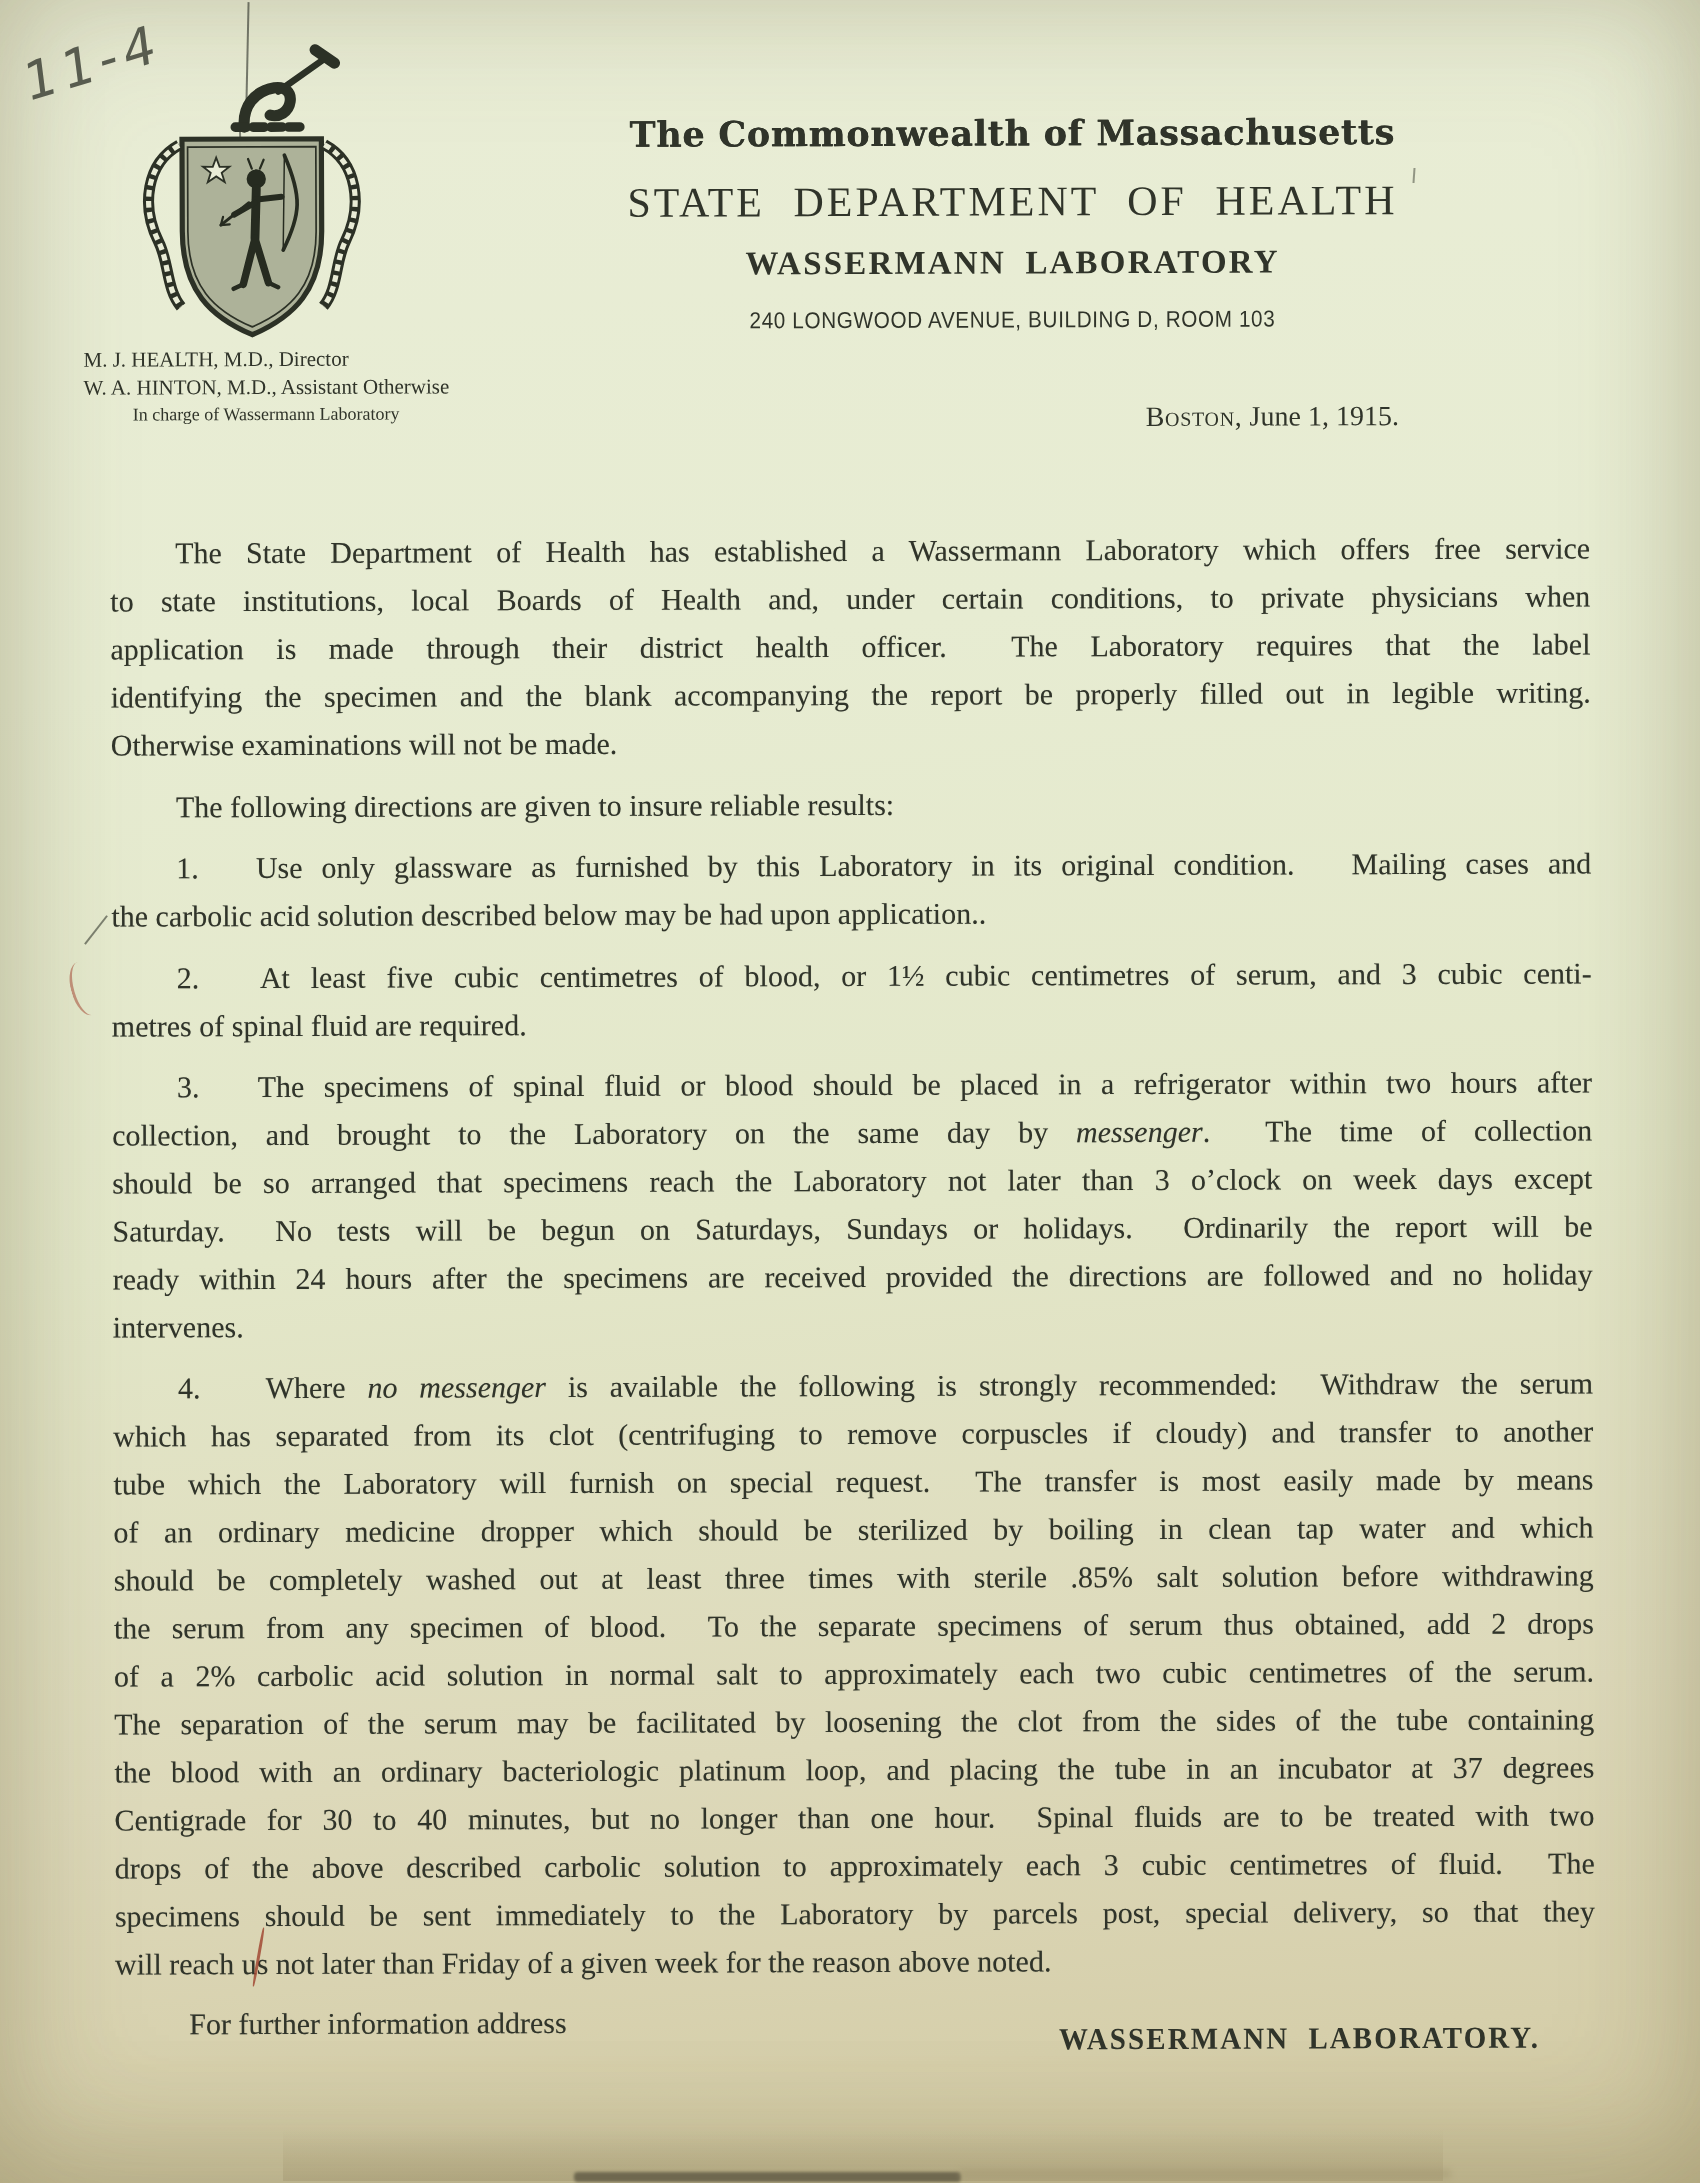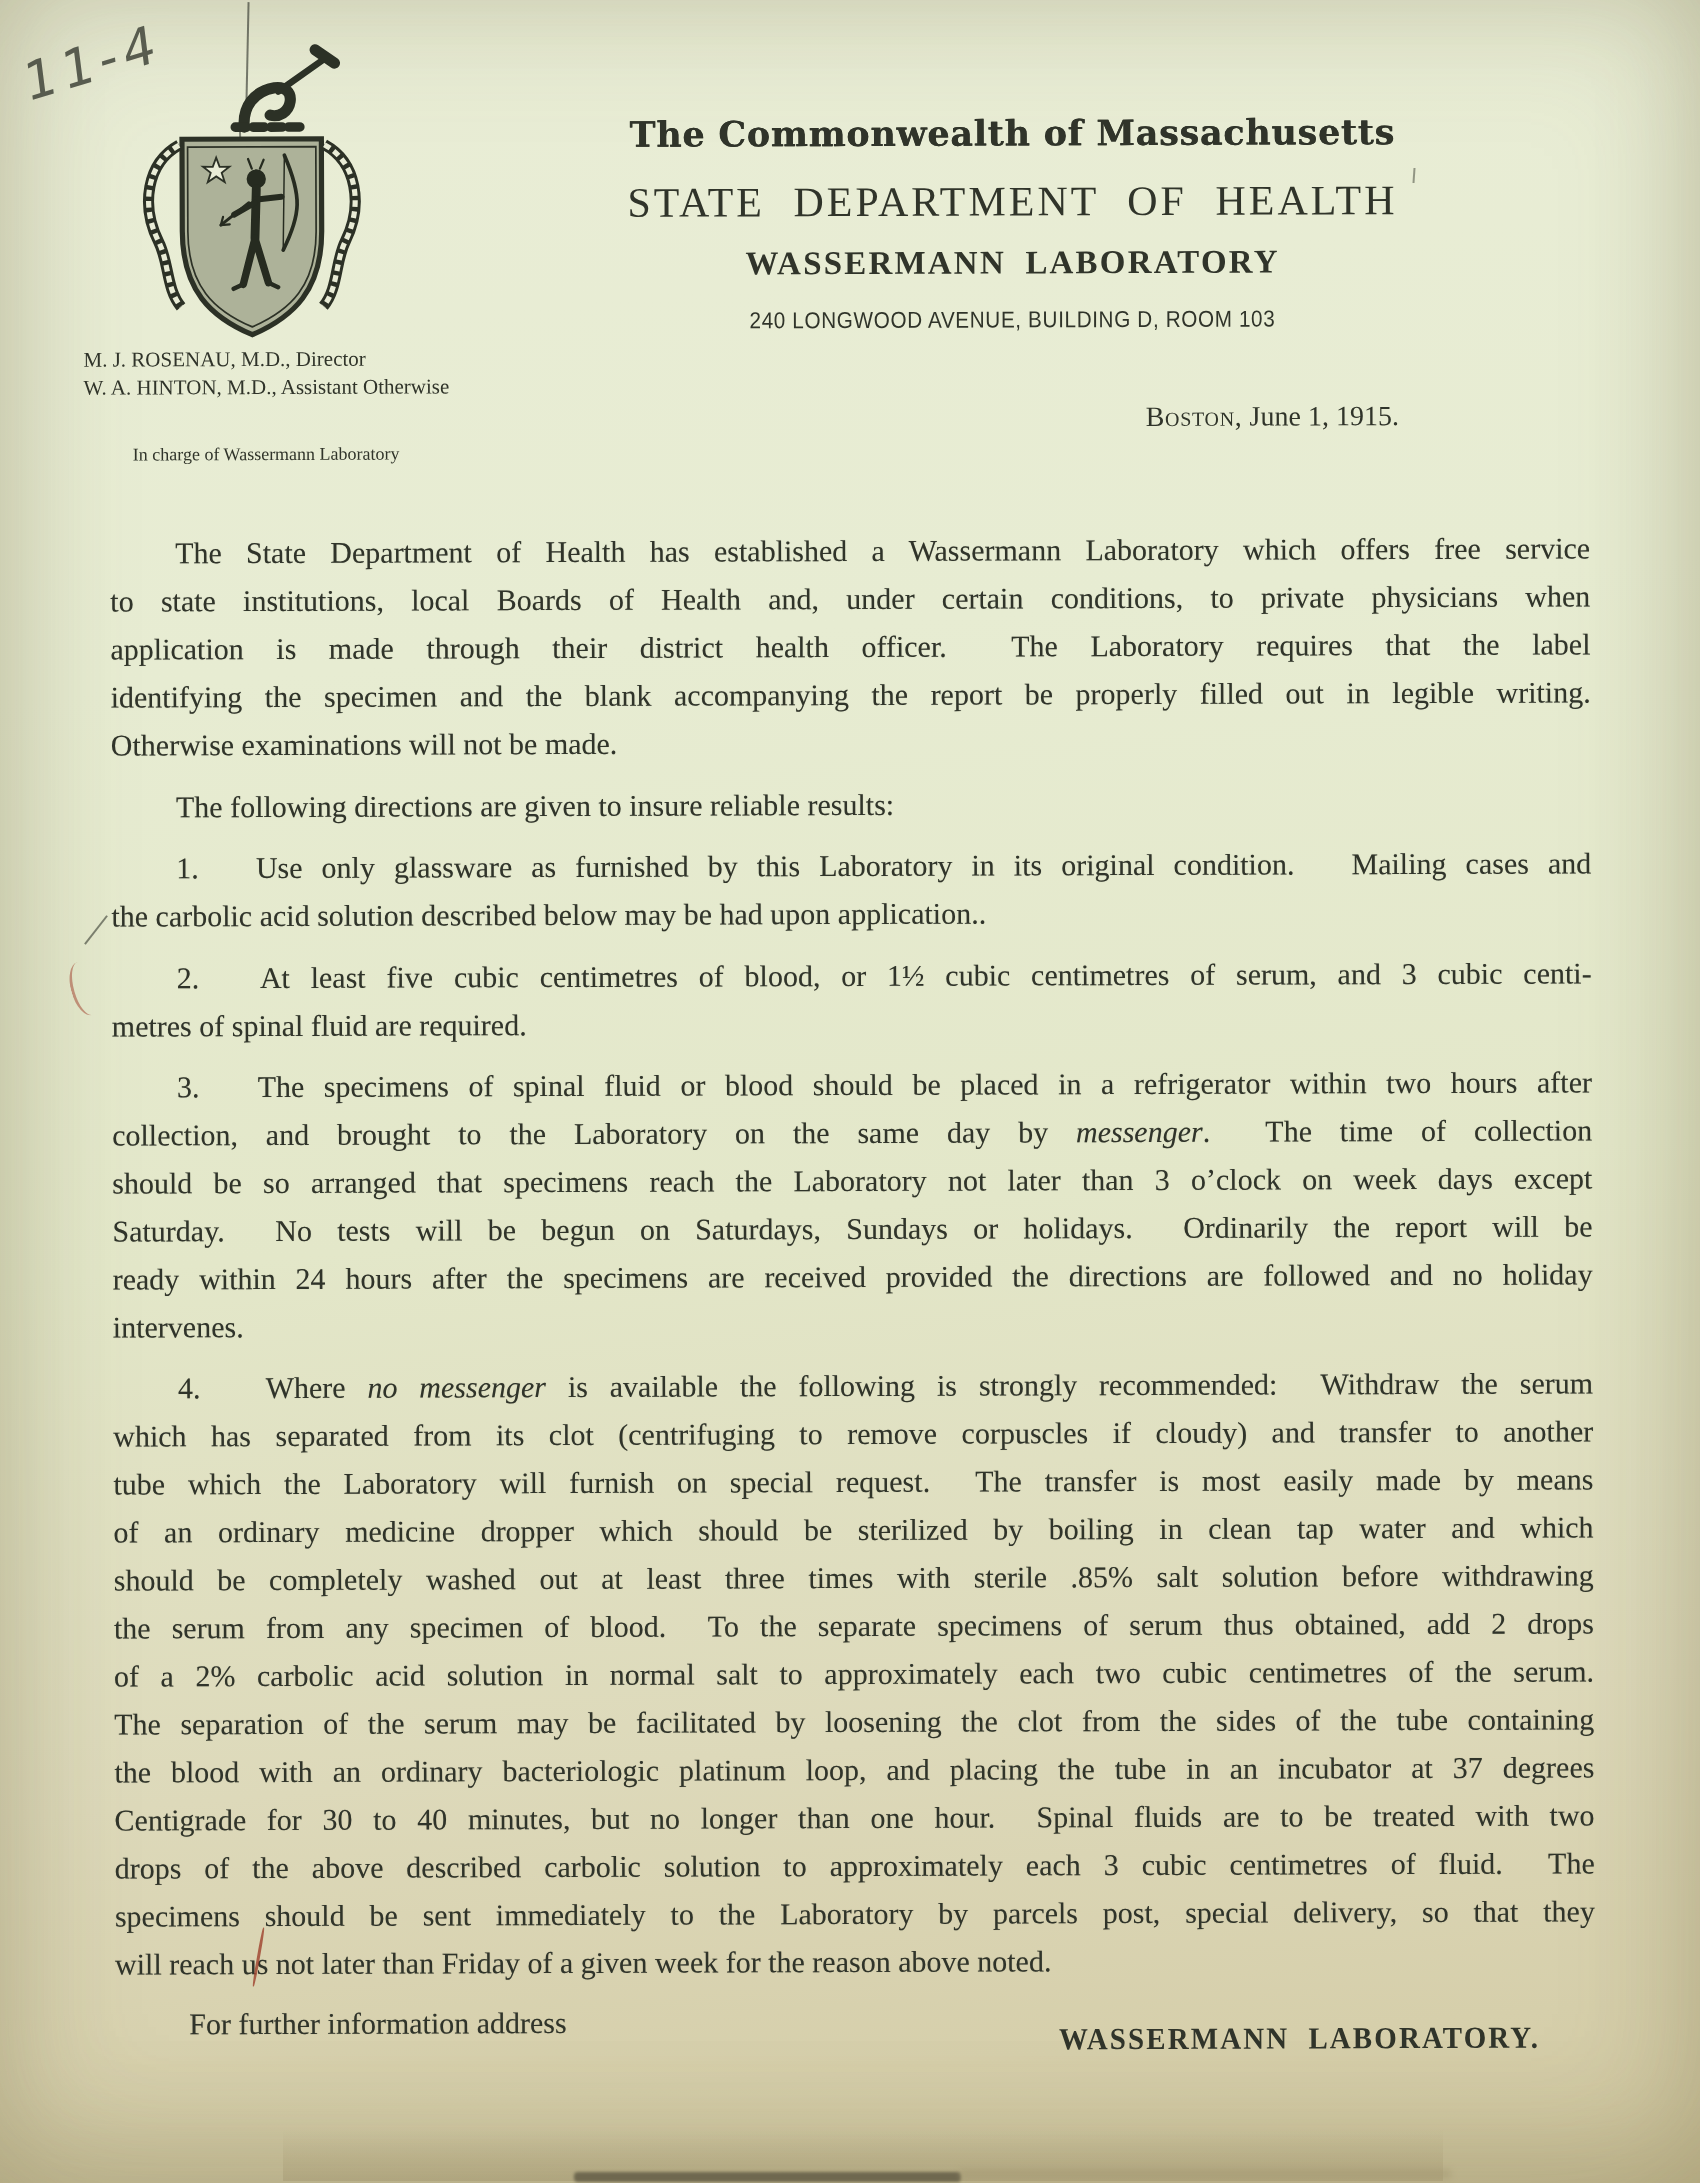--- a/index.html
+++ b/index.html
@@ -26,21 +26,21 @@
   .hdr{position:absolute;left:614px;top:113px;width:803px;text-align:center;}
   .commonwealth{
     font-family:"DejaVu Serif",serif;font-weight:700;font-size:35px;
     letter-spacing:0.7px;text-shadow:0.4px 0 currentColor;margin-bottom:24px;white-space:nowrap;
   }
   .department{font-size:42px;letter-spacing:3px;word-spacing:15px;margin-bottom:19.3px;white-space:nowrap;}
   .laboratory{font-weight:700;font-size:33px;letter-spacing:2.2px;word-spacing:9px;margin-bottom:25px;white-space:nowrap;}
   .address{font-family:"Liberation Sans","DejaVu Sans",sans-serif;font-size:23px;letter-spacing:0.7px;white-space:nowrap;
     display:inline-block;transform:scaleX(.9);}
   .officials{position:absolute;left:86px;top:344px;font-size:21px;line-height:27.5px;white-space:nowrap;}
-  .officials .note{font-size:18px;margin-left:49px;margin-top:40px;}
+  .officials .note{font-size:18px;margin-left:49px;}
   .dateline{position:absolute;left:1148px;top:402px;font-size:28px;white-space:nowrap;}
   .dateline .sc{font-variant:small-caps;letter-spacing:0.7px;}
   
   #body-text{position:absolute;left:112px;top:517px;width:1480px;font-size:30px;
     text-shadow:0 0 0.7px rgba(48,52,42,.35);}
   .para{margin-top:13.4px;}
   .para:first-child{margin-top:10.4px;}
   .line{line-height:48px;height:48px;white-space:pre-wrap;}
   .jline{text-align:justify;text-align-last:justify;}
   .findent{text-indent:65px;}
@@ -110,21 +110,21 @@
     </svg>
 
     <div class="hdr">
       <div class="commonwealth">The Commonwealth of Massachusetts</div>
       <div class="department">STATE DEPARTMENT OF HEALTH</div>
       <div class="laboratory">WASSERMANN LABORATORY</div>
       <div><span class="address">240 LONGWOOD AVENUE, BUILDING D, ROOM 103</span></div>
     </div>
 
     <div class="officials">
-      <div>M. J. ROSENAU, M.D., Director</div>
+      <div>M. J. HEALTH, M.D., Director</div>
       <div>W. A. HINTON, M.D., Assistant Otherwise</div>
       <div class="note">In charge of Wassermann Laboratory</div>
     </div>
 
     <div class="dateline">
       <span class="sc">Boston,</span>
       <span>June 1, 1915.</span>
     </div>
 
     <div id="body-text">

